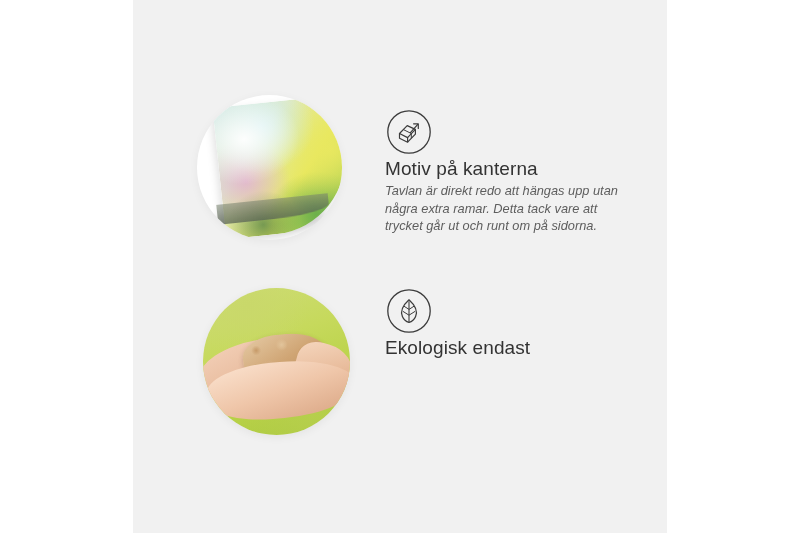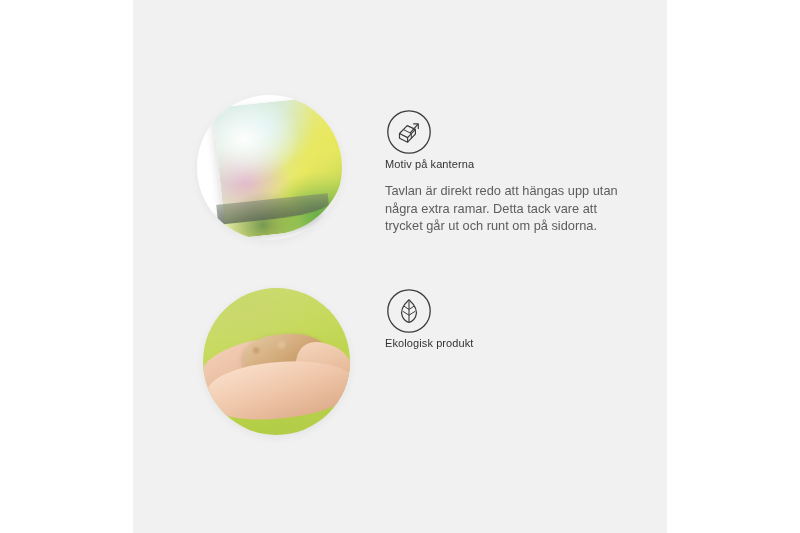--- a/index.html
+++ b/index.html
@@ -154,36 +154,36 @@
     width: 46px;
     height: 46px;
   }
   .icon-1 { left: 386px; top: 109px; }
   .icon-2 { left: 386px; top: 288px; }
   .feature-icon svg { display: block; width: 46px; height: 46px; }
 
   
   .feature-title {
     position: absolute;
-    font-size: 11px;
+    font-size: 19px;
     color: #333333;
     letter-spacing: 0.1px;
     white-space: nowrap;
   }
   .title-1 { left: 385px; top: 158px; }
   .title-2 { left: 385px; top: 337px; }
 
   .feature-body {
     position: absolute;
     width: 252px;
     font-size: 12.8px;
     line-height: 17.5px;
     color: #5d5d5d;
   }
-  .body-1 { left: 385px; top: 182px; }
+  .body-1 { left: 385px; top: 182px; font-style: italic; }
   .body-2 { left: 385px; top: 360px; }
 </style>
 </head>
 <body>
 
 <div class="page">
 
   <div class="panel"></div>
 
   <div class="circle-img circle-1">
@@ -220,15 +220,15 @@
       <circle cx="23" cy="23" r="21.2" stroke="#3c3c3c" stroke-width="1.3"></circle>
       <path d="M23 11.8 C29.8 18 31.6 23.8 29.6 28.6 C28.2 32 25.8 33.8 23 34.4 C20.2 33.8 17.8 32 16.4 28.6 C14.4 23.8 16.2 18 23 11.8 Z" stroke="#3c3c3c" stroke-width="1.25" stroke-linejoin="round"></path>
       <path d="M23 13.2 L23 34.4" stroke="#3c3c3c" stroke-width="1.1"></path>
       <path d="M23 21.4 L18 18.2" stroke="#3c3c3c" stroke-width="1"></path>
       <path d="M23 21.4 L28 18.2" stroke="#3c3c3c" stroke-width="1"></path>
       <path d="M23 27.2 L17 23.4" stroke="#3c3c3c" stroke-width="1"></path>
       <path d="M23 27.2 L29 23.4" stroke="#3c3c3c" stroke-width="1"></path>
     </svg>
   </div>
 
-  <div class="feature-title title-2">Ekologisk produkt</div>
+  <div class="feature-title title-2">Ekologisk endast</div>
 
 </div>
 
 </body></html>

